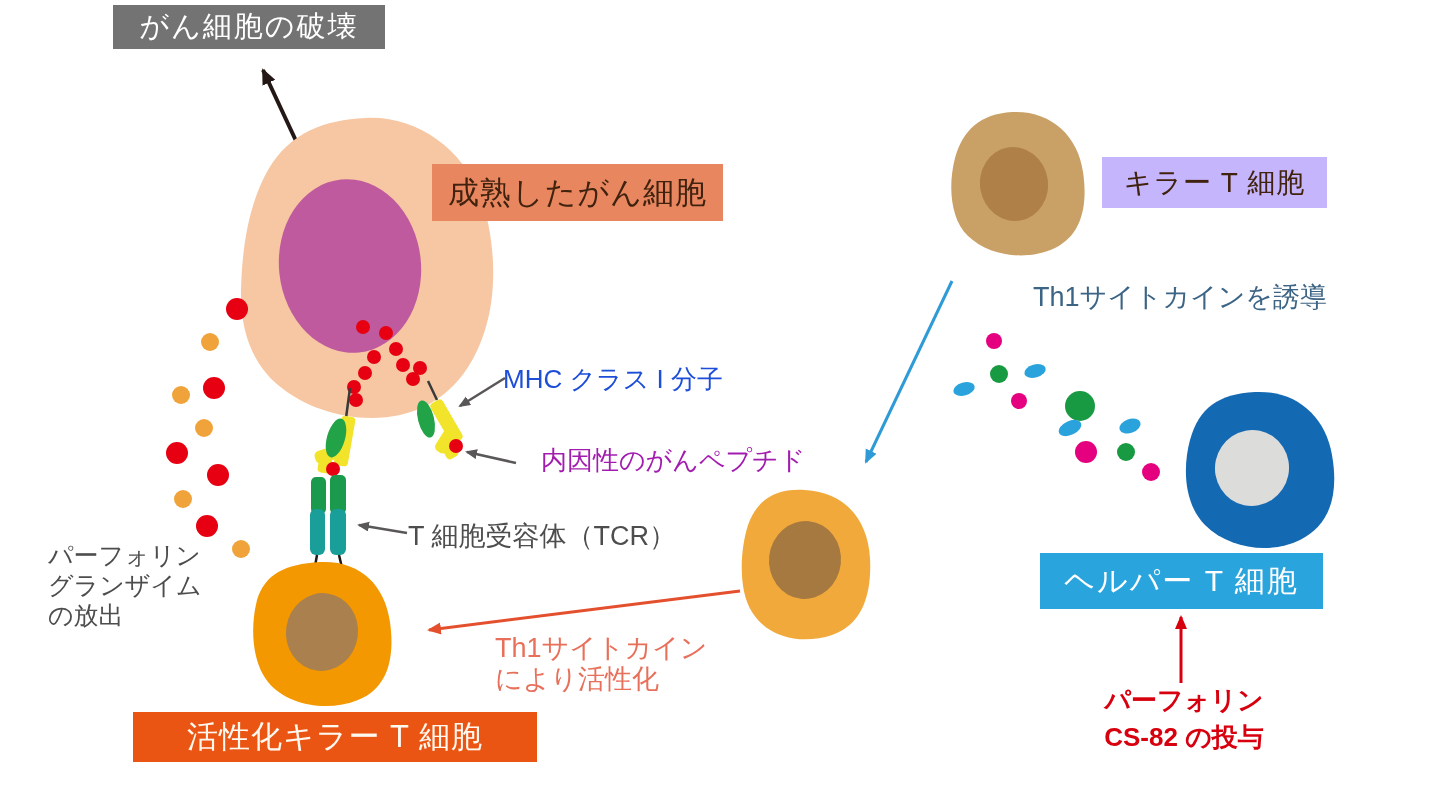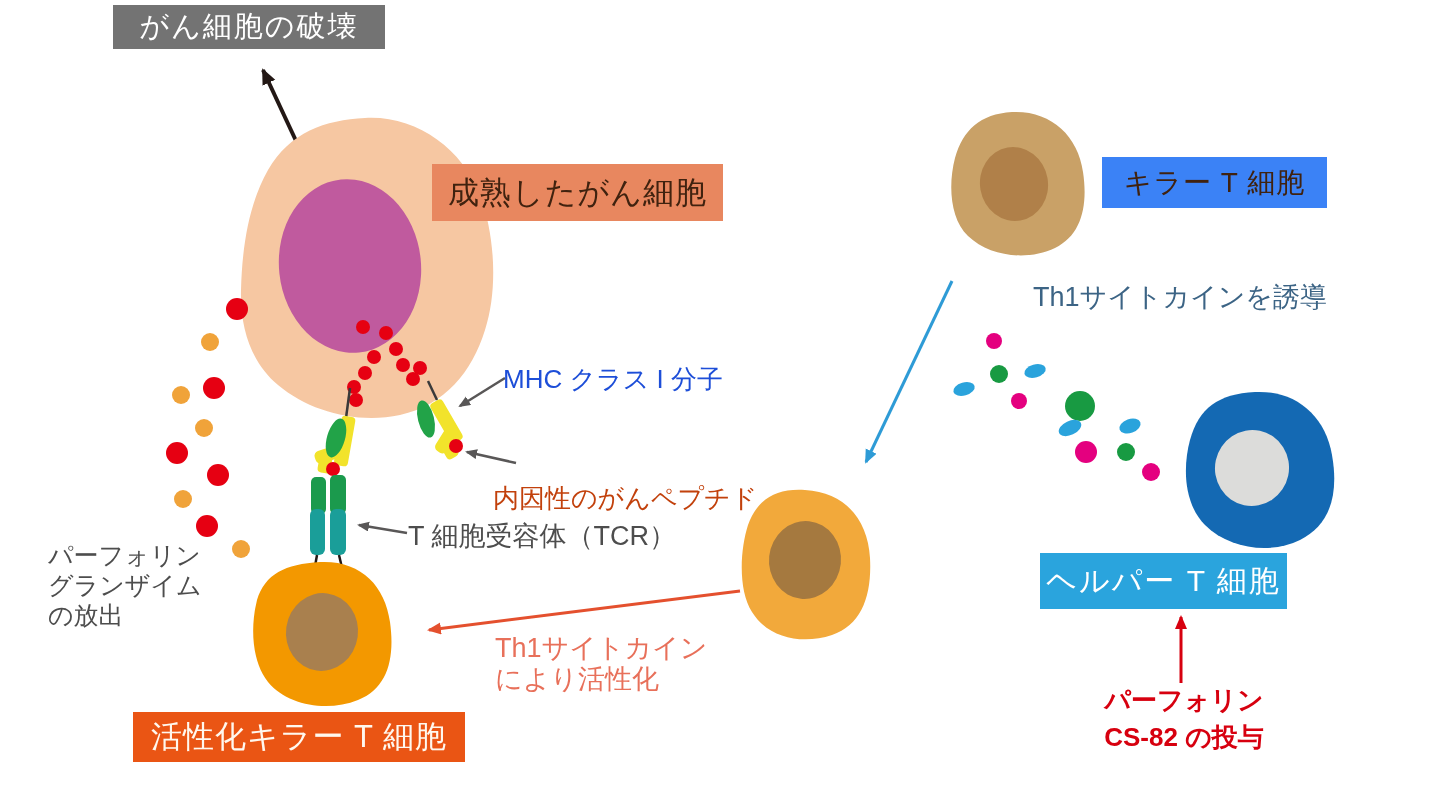--- a/index.html
+++ b/index.html
@@ -7,25 +7,25 @@
     position:relative;width:1440px;height:788px;overflow:hidden;background:#ffffff;
     font-family:"Liberation Sans","DejaVu Sans",sans-serif;
   }
   #diagram-svg{position:absolute;left:0;top:0;width:1440px;height:788px;}
   .lbl{position:absolute;display:flex;align-items:center;justify-content:center;
        font-weight:500;white-space:nowrap;}
   .box{box-sizing:border-box;}
   .txt{position:absolute;font-weight:500;white-space:nowrap;}
   .destruction{left:113px;top:5px;width:272px;height:44px;background:#737373;color:#ffffff;font-size:29px;letter-spacing:2px;}
   .mature{left:432px;top:164px;width:291px;height:57px;background:#e8875f;color:#40220f;font-size:31px;letter-spacing:1px;}
-  .killer{left:1102px;top:157px;width:225px;height:51px;background:#3b82f6;color:#40220f;font-size:28px;letter-spacing:1px;}
-  .helper{left:1040px;top:553px;width:247px;height:56px;background:#2aa4dd;color:#ffffff;font-size:30px;letter-spacing:2px;}
-  .activated{left:133px;top:712px;width:332px;height:50px;background:#ea5514;color:#fff8ef;font-size:31px;letter-spacing:1px;}
+  .killer{left:1102px;top:157px;width:225px;height:51px;background:#c4b5fd;color:#40220f;font-size:28px;letter-spacing:1px;}
+  .helper{left:1040px;top:553px;width:283px;height:56px;background:#2aa4dd;color:#ffffff;font-size:30px;letter-spacing:2px;}
+  .activated{left:133px;top:712px;width:404px;height:50px;background:#ea5514;color:#fff8ef;font-size:31px;letter-spacing:1px;}
   .mhc-label{left:503px;top:362px;color:#1d4ed8;font-size:26px;}
-  .peptide-label{left:493px;top:443px;color:#c2410c;font-size:26px;margin-top:38px;}
+  .peptide-label{left:541px;top:443px;color:#a21caf;font-size:26px;}
   .tcr-label{left:408px;top:518px;color:#4d4d4d;font-size:27px;}
   .perforin{left:48px;top:540px;color:#4d4d4d;font-size:25px;line-height:30px;}
   .il2{left:1033px;top:279px;color:#3c6485;font-size:27px;line-height:37px;}
   .th1act{left:495px;top:633px;color:#e8705a;font-size:27px;line-height:31px;}
   .inducer{left:1084px;top:682px;width:200px;text-align:center;color:#d7000f;font-size:26px;line-height:37px;font-weight:600;}
 </style>
 </head>
 <body>
 
 <div id="stage">

